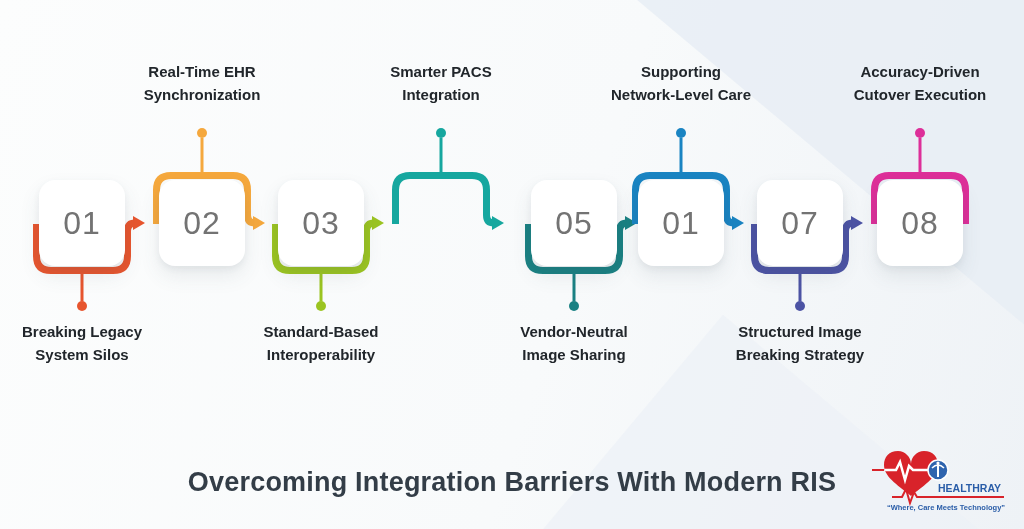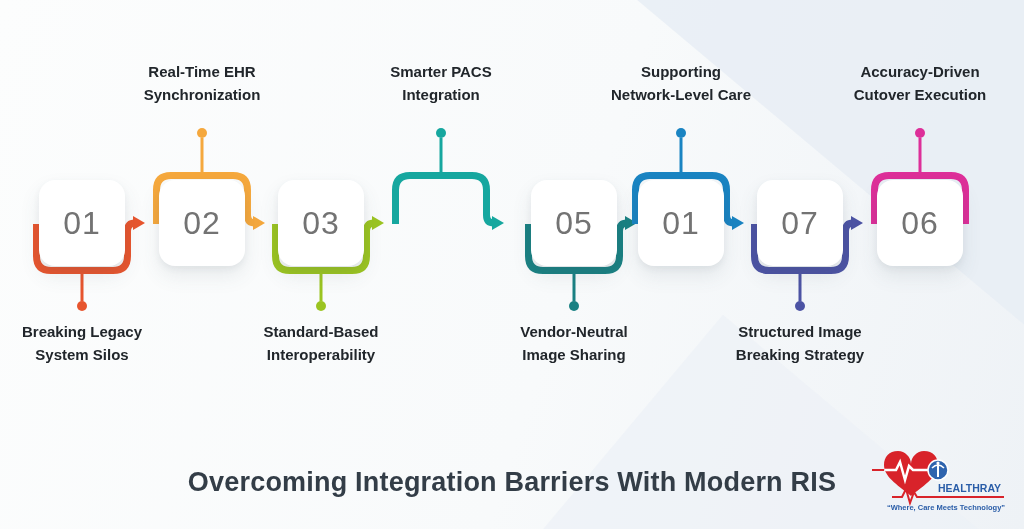--- a/index.html
+++ b/index.html
@@ -165,21 +165,21 @@
       </div>
     </div>
 
     <div class="step" style="left:860px">
       <svg class="art" width="130" height="300" viewBox="0 0 130 300">
         <path class="bracket" d="M14.5 172 V138 Q14.5 123.5 29 123.5 H91 Q105.5 123.5 105.5 138 V172" stroke="#DD2F99"></path>
         <line class="stem" x1="60" y1="86" x2="60" y2="121" stroke="#DD2F99"></line>
         <circle cx="60" cy="81" r="5" fill="#DD2F99"></circle>
       </svg>
       <div class="num-box">
-          <span class="num">06</span>
+          <span class="num">08</span>
         </div>
       <div class="label above">
         <div>Accuracy-Driven</div>
         <div>Cutover Execution</div>
       </div>
     </div>
 
   </div>
 
   <div class="footer-title">Overcoming Integration Barriers With Modern RIS</div>

